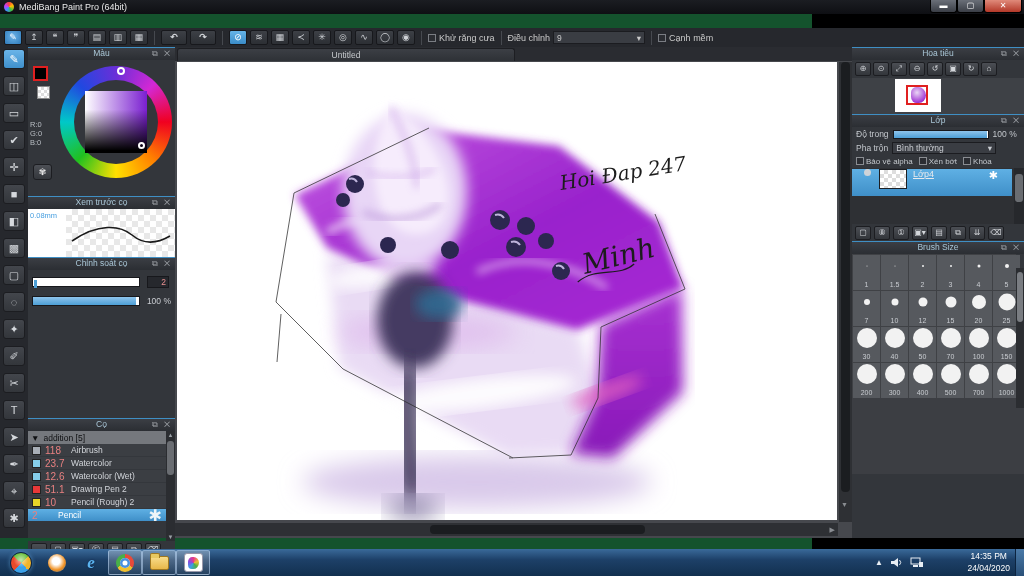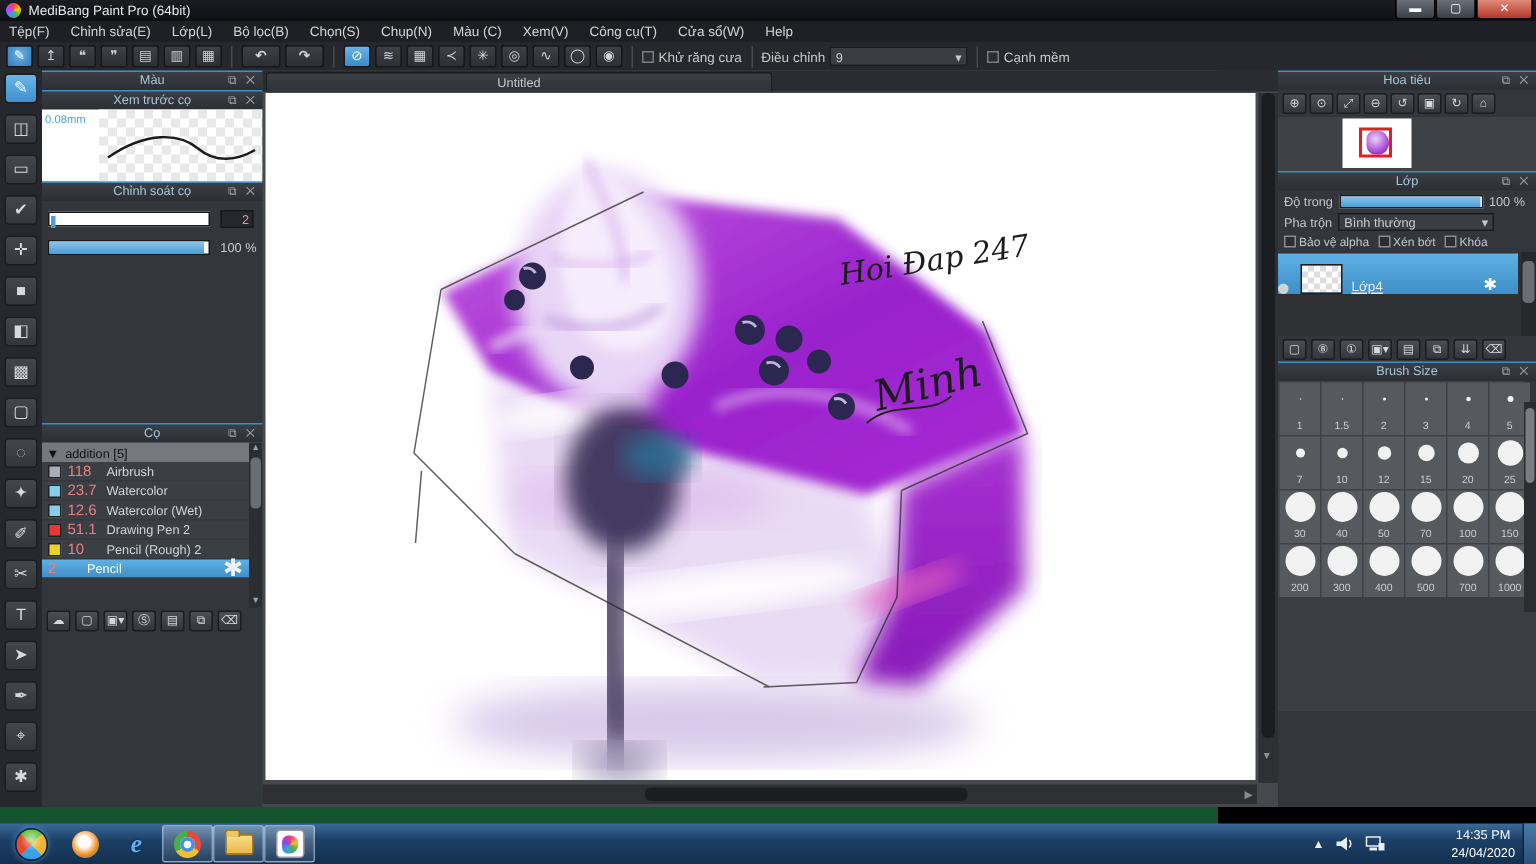--- a/index.html
+++ b/index.html
@@ -143,22 +143,22 @@
   .lay-row { position:relative; height:14px; display:flex; align-items:center; padding:0 4px; gap:4px;
     color:#c3c7cc; font-size:8.5px; }
   .lay-slider { position:relative; width:96px; height:9px; background:#fff; border:1px solid #17181c; }
   .lay-slider .fill { position:absolute; inset:0; width:99%; background:linear-gradient(#8ec4ec,#4d9fd6); }
   .lay-dd { width:104px; height:12px; background:#3a3d43; border:1px solid #1b1c20; font-size:8.5px;
     color:#c9ccd1; display:flex; align-items:center; justify-content:space-between; padding:0 3px; }
   .lay-checks { display:flex; gap:6px; padding:2px 4px; color:#c3c7cc; font-size:8px; align-items:center; }
   .lay-checks .cb { width:8px; height:8px; border:1px solid #8a8d92; background:#2b2d32; display:inline-block;
     margin-right:2px; vertical-align:-1px; }
   .layer-list { position:relative; height:56px; background:#2e3034; }
-  .layer-item { position:absolute; left:0; width:160px; height:27px; display:flex; align-items:flex-end;
-    gap:6px; padding-left:0; color:#e8eaed; font-size:9px; background:#55585d;text-decoration:underline; }
+  .layer-item { position:absolute; left:0; width:160px; height:27px; display:flex; align-items:flex-start;
+    gap:6px; padding-left:12px; color:#e8eaed; font-size:9px; background:#55585d;text-decoration:underline; }
   .layer-item .eye { width:7px; height:7px; border-radius:50%; background:#cfd3d8; margin-right:2px; }
   .layer-item .lthumb { width:28px; height:20px; border:1px solid #1d1e22;
     background:conic-gradient(#ddd 25%,#fff 0 50%,#ddd 0 75%,#fff 0) 0 0/8px 8px; }
   .layer-item.sel { background:linear-gradient(#5fb0e4,#3f8fc8); }
   .layer-item .gear { position:absolute; right:14px; color:#fff; font-size:11px; }
   .lay-scroll { position:absolute; right:0; top:0; width:10px; height:56px; background:#26282c; }
   .lay-scroll .thumb { position:absolute; left:1px; top:6px; width:8px; height:28px; background:#6a6d72;
     border-radius:3px; }
 
   
@@ -221,33 +221,20 @@
   <div class="titlebar">
     <div class="app-icon"></div>
     <span class="title">MediBang Paint Pro (64bit)</span>
     <div class="win-controls">
       <div class="win-btn">▬</div>
       <div class="win-btn">▢</div>
       <div class="win-btn close">✕</div>
     </div>
   </div>
 
-  <div class="menubar">
-    <span>Tệp(F)</span>
-    <span>Chỉnh sửa(E)</span>
-    <span>Lớp(L)</span>
-    <span>Bộ lọc(B)</span>
-    <span>Chọn(S)</span>
-    <span>Chụp(N)</span>
-    <span>Màu (C)</span>
-    <span>Xem(V)</span>
-    <span>Công cụ(T)</span>
-    <span>Cửa sổ(W)</span>
-    <span>Help</span>
-  </div>
 
   <div class="toolbar">
     <div class="tbtn round-blue">✎</div>
     <div class="tbtn">↥</div>
     <div class="tbtn">❝</div>
     <div class="tbtn">❞</div>
     <div class="tbtn">▤</div>
     <div class="tbtn">▥</div>
     <div class="tbtn">▦</div>
     <div class="tb-sep"></div>
@@ -298,20 +285,36 @@
       <div class="tool">✒</div>
       <div class="tool">⌖</div>
       <div class="tool">✱</div>
     </div>
 
     <div class="leftcol">
       <div class="phead">
         <span>Màu</span>
         <span class="pico">⧉ ✕</span>
       </div>
+      <div class="color-body">
+        <div class="swatch-fg"></div>
+        <div class="swatch-bg"></div>
+        <div class="rgb">
+          <div>R:0</div>
+          <div>G:0</div>
+          <div>B:0</div>
+        </div>
+        <div class="palette-btn">✾</div>
+        <div class="wheel">
+          <div class="wheel-hole"></div>
+          <div class="sv-box"></div>
+          <div class="hue-dot"></div>
+          <div class="sv-dot"></div>
+        </div>
+      </div>
 
       <div class="phead">
         <span>Xem trước cọ</span>
         <span class="pico">⧉ ✕</span>
       </div>
       <div class="prev-body">
         <div class="prev-checker"></div>
         <svg class="prev-svg" width="147" height="48">
           <path d="M44,32 C70,14 92,16 104,26 C116,36 130,34 142,27" fill="none" stroke="#1a1a1a" stroke-width="1.6"></path>
         </svg>

